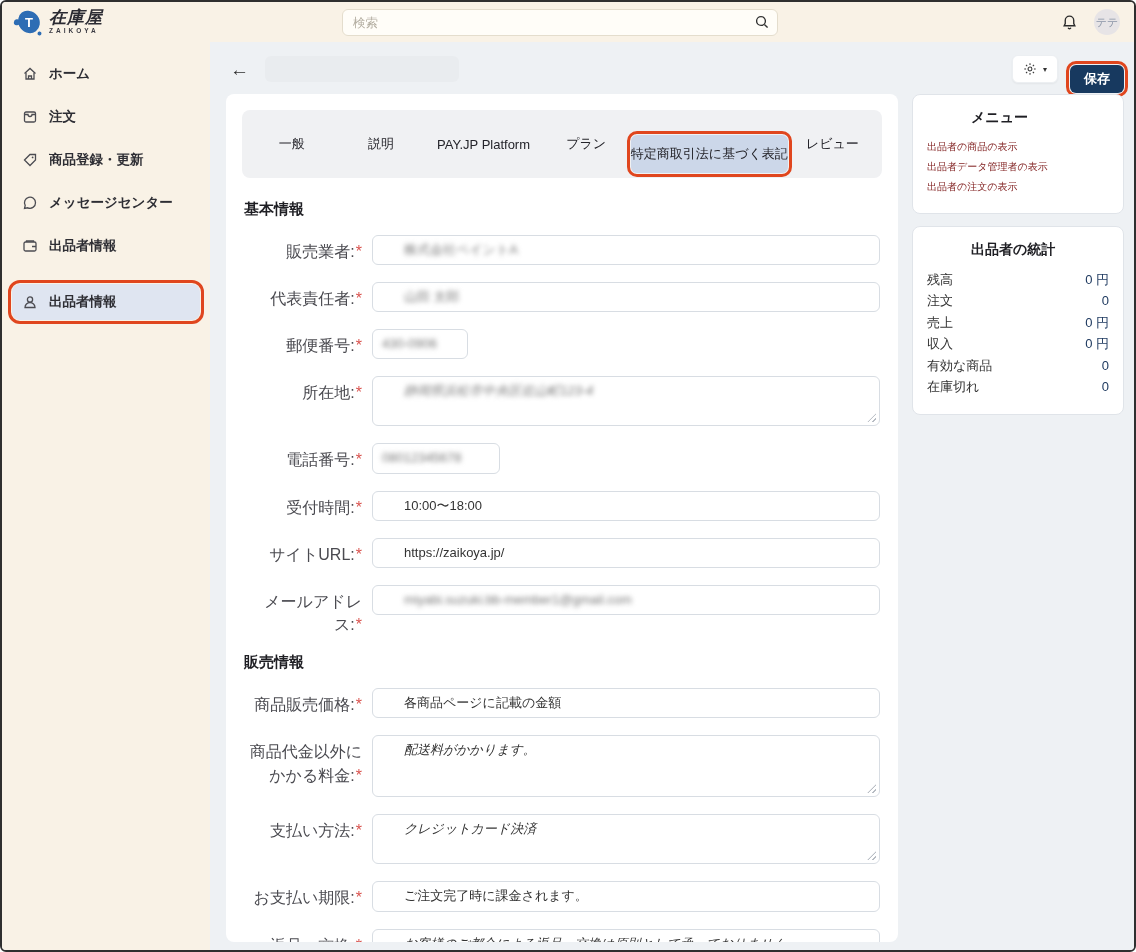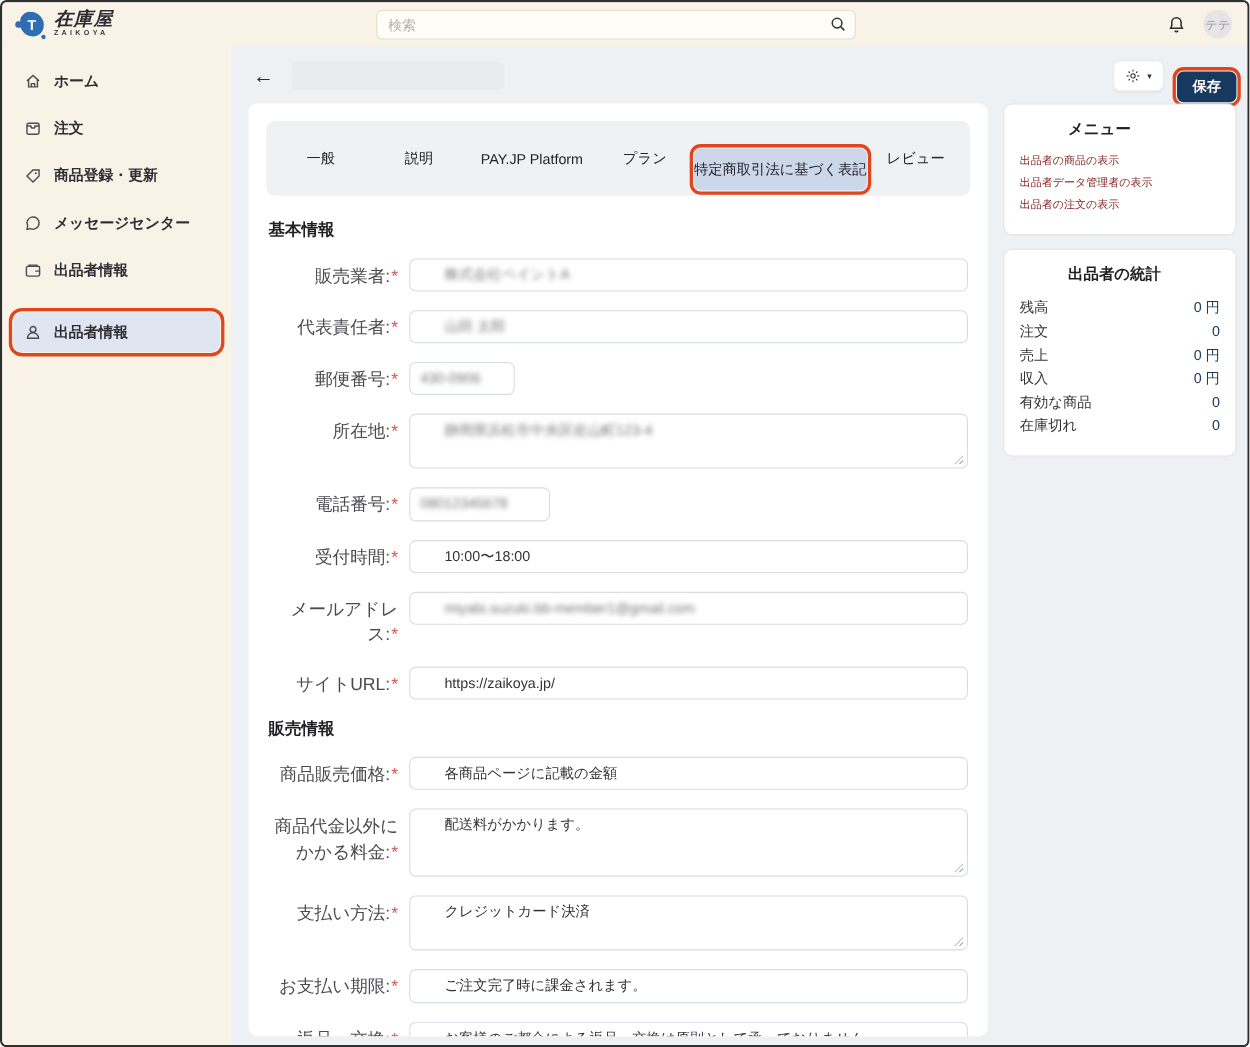--- a/index.html
+++ b/index.html
@@ -63,21 +63,21 @@
 
   
   .section-title{font-size:15px;font-weight:bold;color:#1f1f24;margin:4px 0 16px 2px;}
   .form-row{display:flex;align-items:flex-start;margin-bottom:17px;}
   .f-label{width:120px;flex:none;text-align:right;font-size:16px;color:#4a4a50;padding-top:5px;line-height:1.45;}
   .star{color:#d9534f;margin-left:1px;}
   .f-box{margin-left:10px;border:1px solid var(--border);border-radius:6px;background:#fff;padding:4px 9px;font-size:13px;color:#333;min-height:26px;position:relative;}
   .f-full{flex:1;margin-right:2px;padding-left:31px;}
   .f-postal{width:96px;}
   .f-phone{width:128px;}
-  .f-ta{padding-bottom:6px;}
+  .f-ta{padding-bottom:6px;font-style:italic;}
   .f-ta::after{content:"";position:absolute;right:3px;bottom:3px;width:9px;height:9px;clip-path:polygon(100% 0,100% 100%,0 100%);background:repeating-linear-gradient(-45deg,transparent 0 2px,#b7bcc3 2px 3.5px);}
   .ta-2{min-height:50px;}
   .ta-3{min-height:62px;}
   .ta-4{min-height:74px;}
   .ival{white-space:pre-line;line-height:1.55;}
   .redacted{filter:blur(2.6px);color:#777;user-select:none;}
 
   
   .right-col{width:212px;flex:none;display:flex;flex-direction:column;gap:12px;}
   .panel-card{background:#fff;border:1px solid #e0e4e9;border-radius:8px;padding:14px 14px 16px;}
@@ -230,26 +230,26 @@
               </div>
               <div class="form-row">
                 <div class="f-label">電話番号:<span class="star">*</span></div>
                 <div class="f-box f-phone"><span class="ival redacted">08012345678</span></div>
               </div>
               <div class="form-row">
                 <div class="f-label">受付時間:<span class="star">*</span></div>
                 <div class="f-box f-full"><span class="ival">10:00〜18:00</span></div>
               </div>
               <div class="form-row">
+                <div class="f-label">サイトURL:<span class="star">*</span></div>
+                <div class="f-box f-full"><span class="ival">https://zaikoya.jp/</span></div>
+              </div>
+              <div class="form-row">
                 <div class="f-label">メールアドレス:<span class="star">*</span></div>
                 <div class="f-box f-full"><span class="ival redacted">miyabi.suzuki.bb-member1@gmail.com</span></div>
-              </div>
-              <div class="form-row">
-                <div class="f-label">サイトURL:<span class="star">*</span></div>
-                <div class="f-box f-full"><span class="ival">https://zaikoya.jp/</span></div>
               </div>
               <div class="section-title">販売情報</div>
               <div class="form-row">
                 <div class="f-label">商品販売価格:<span class="star">*</span></div>
                 <div class="f-box f-full"><span class="ival">各商品ページに記載の金額</span></div>
               </div>
               <div class="form-row">
                 <div class="f-label">商品代金以外にかかる料金:<span class="star">*</span></div>
                 <div class="f-box f-full f-ta ta-3"><span class="ival">配送料がかかります。</span></div>
               </div>

